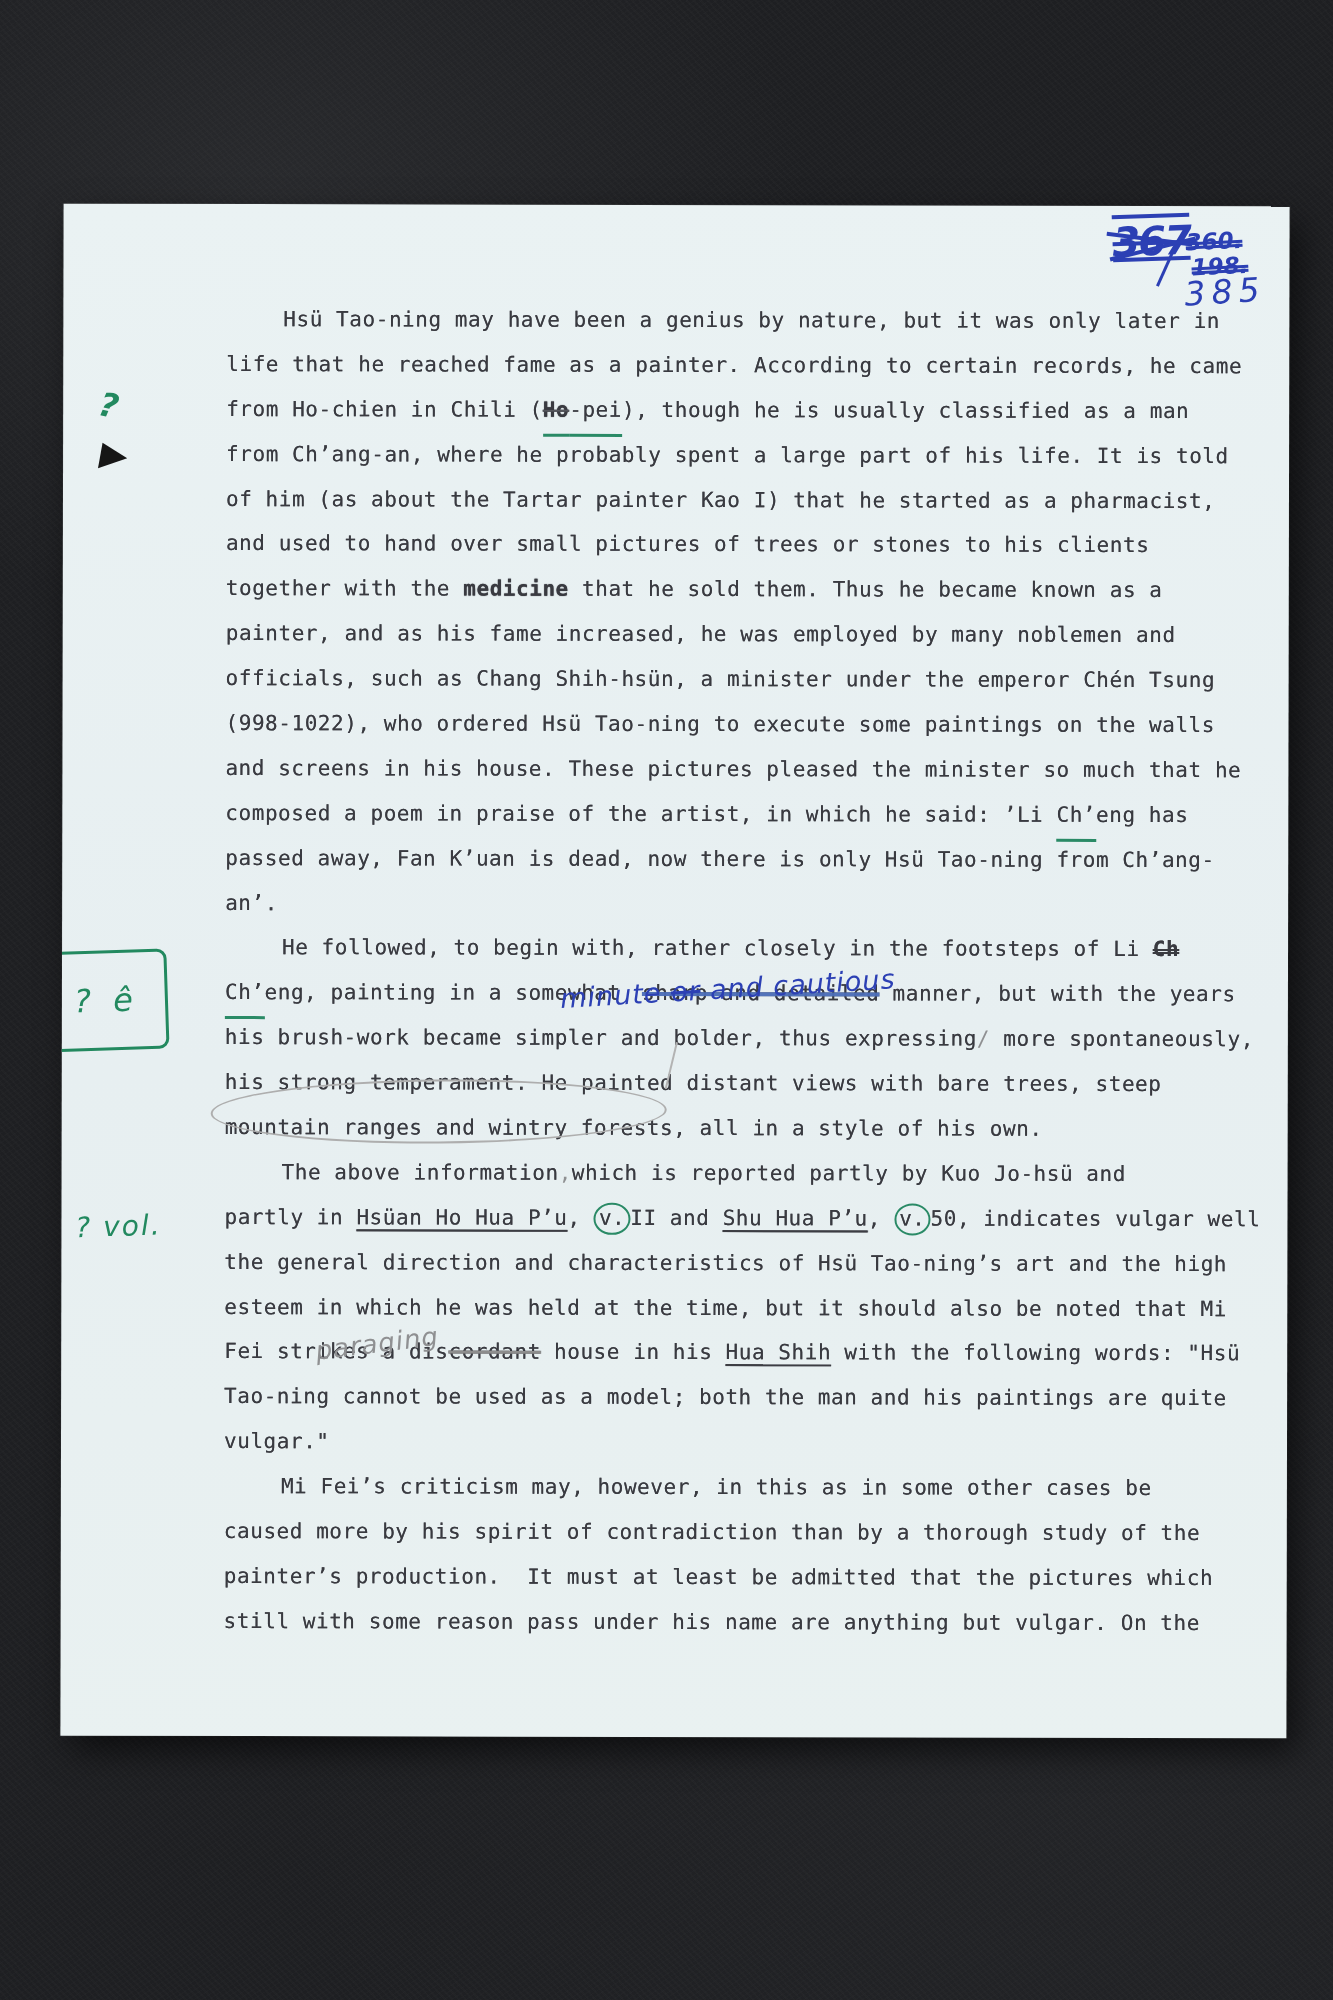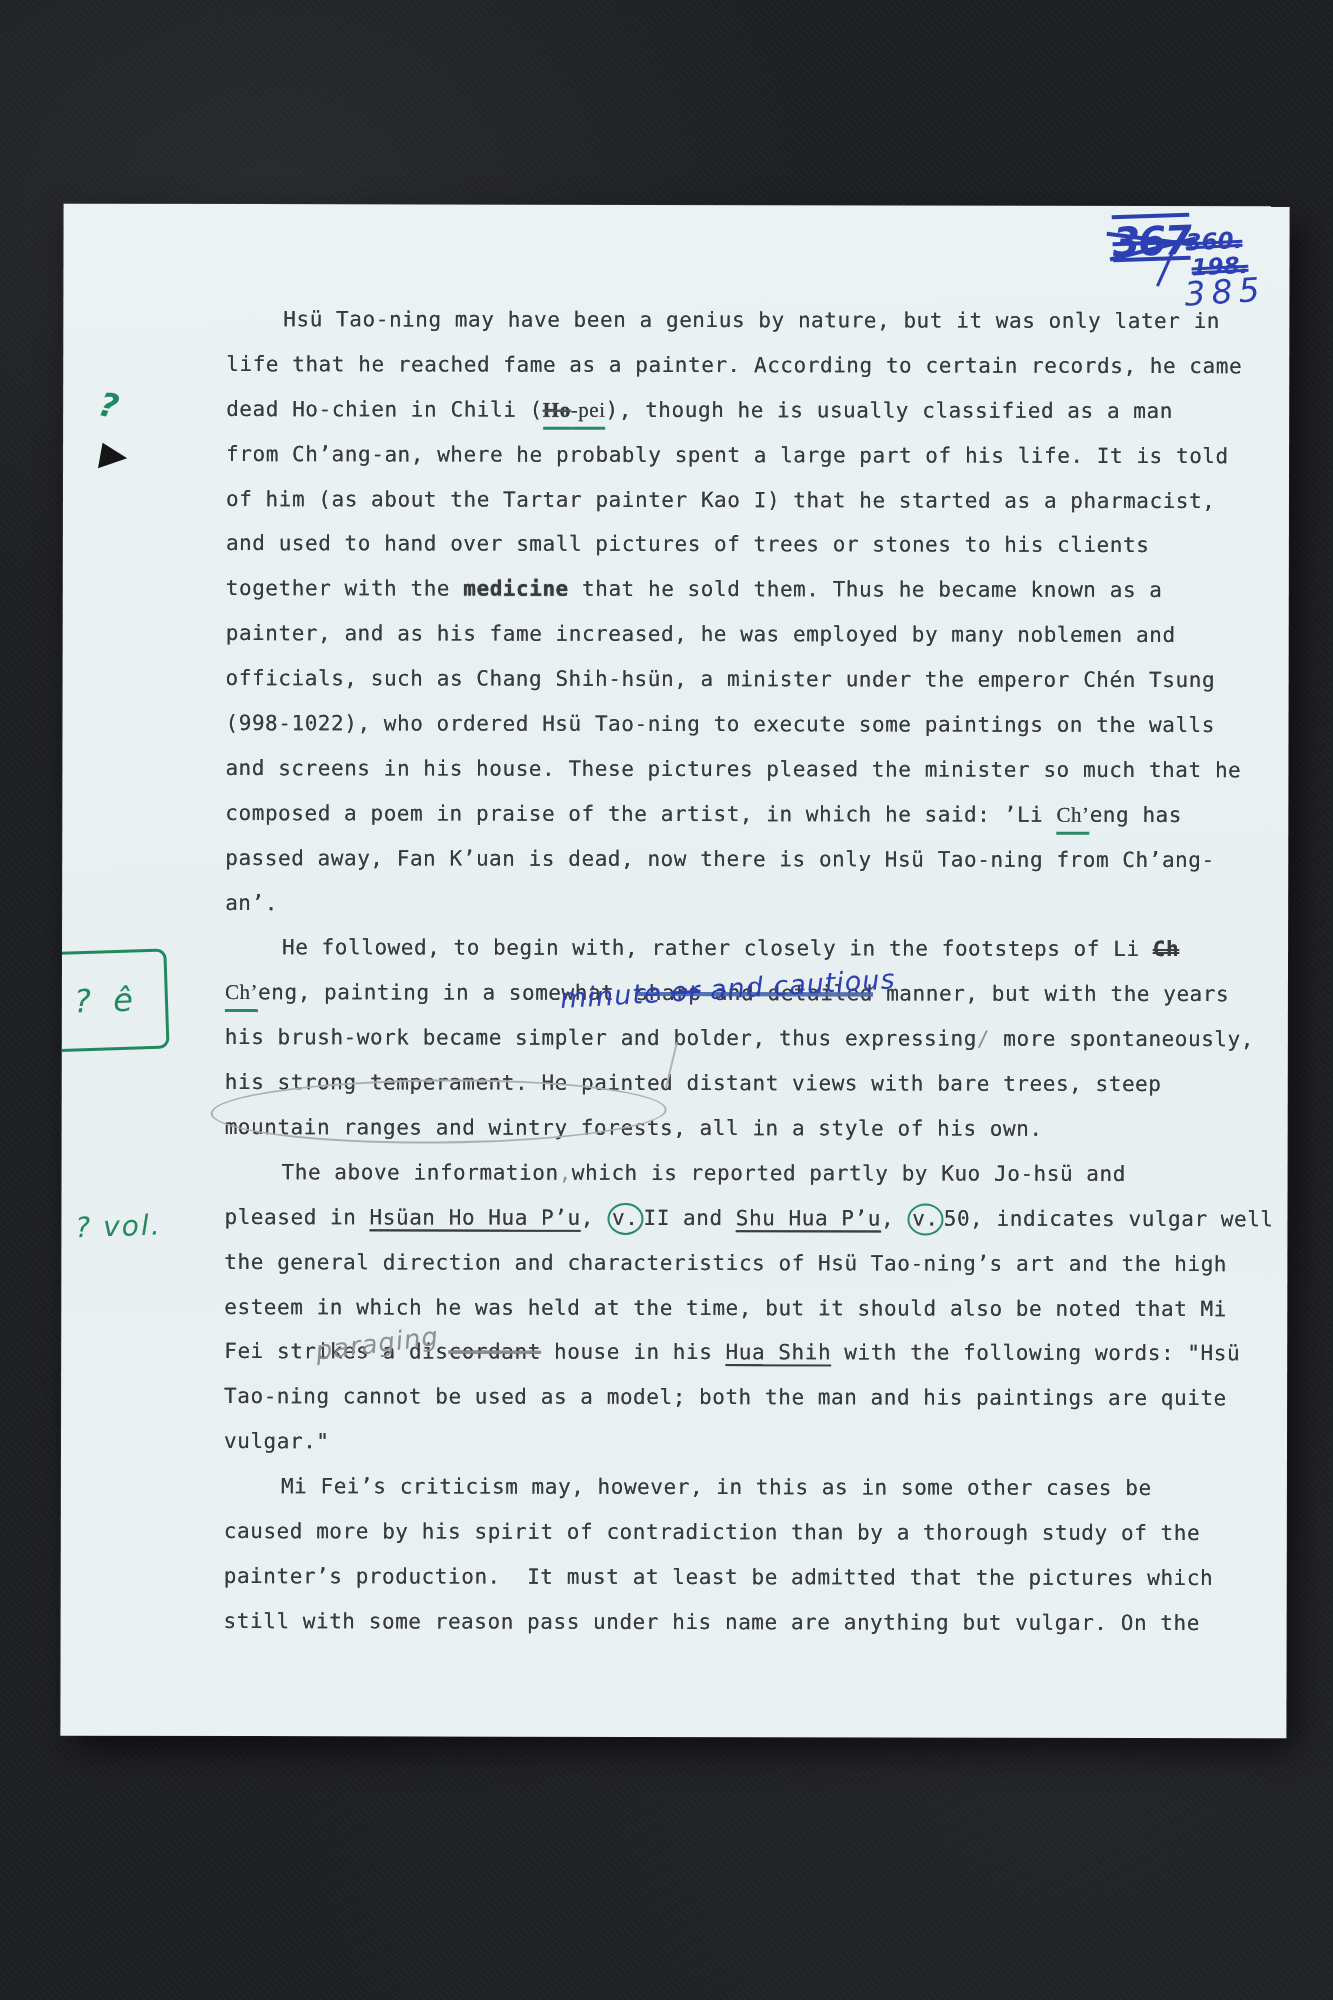--- a/index.html
+++ b/index.html
@@ -23,21 +23,21 @@
   
   .typed{position:absolute;left:163px;top:103px;width:1050px;}
   .tline{
     height:44.9px;white-space:pre;
     font-size:21px;letter-spacing:.55px;color:#393a40;
     text-shadow:0 0 .6px rgba(40,40,48,.7);
   }
   .tline.ind{text-indent:57px;}
   .bold{font-weight:bold;text-shadow:0 0 1px rgba(30,30,38,.9);}
   .u{text-decoration:underline;text-decoration-thickness:2px;text-underline-offset:5px;text-decoration-color:#3c3d43;}
-  .gu{border-bottom:3px solid #2a8a66;padding-bottom:5px;font-family:Liberation Serif, serif;}
+  .gu{border-bottom:3px solid #2a8a66;padding-bottom:12px;}
   .strikeB{text-decoration:line-through;text-decoration-thickness:4px;text-decoration-color:rgba(80,118,200,.85);margin-left:8px;}
   .strikeP{text-decoration:line-through;text-decoration-thickness:3px;text-decoration-color:#8d8d8d;margin-top:21px;}
   .strikeX{font-weight:bold;text-decoration:line-through double;text-decoration-color:#3a3b40;margin-top:32px;}
   .strikeD{text-decoration:line-through;text-decoration-thickness:2px;text-decoration-color:#55565c;}
   .cg{border:2.5px solid #2a8a66;border-radius:50%;padding:1px 3px 3px 3px;}
   .pencil{color:#8f9092;text-shadow:none;}
   
   .hand{position:absolute;font-family:"DejaVu Sans","Liberation Sans",sans-serif;font-style:italic;}
   .blue{color:#2c40b4;}
   .green{color:#22895f;}
@@ -91,39 +91,39 @@
   </div>
 
   <span class="hand green qmark">?</span>
   <span class="tri"></span>
   <span class="hand green qebox">? ê</span>
   <span class="hand green qvol">? vol.</span>
 
   <div class="typed">
       <div class="tline ind"><span>Hsü Tao-ning may have been a genius by nature, but it was only later in</span></div>
       <div class="tline"><span>life that he reached fame as a painter. According to certain records, he came</span></div>
-      <div class="tline"><span>dead Ho-chien in Chili (</span><span class="bold gu strikeD">Ho</span><span class="gu">-pei</span><span>), though he is usually classified as a man</span></div>
+      <div class="tline"><span>from Ho-chien in Chili (</span><span class="bold gu strikeD">Ho</span><span class="gu">-pei</span><span>), though he is usually classified as a man</span></div>
       <div class="tline"><span>from Ch’ang-an, where he probably spent a large part of his life. It is told</span></div>
       <div class="tline"><span>of him (as about the Tartar painter Kao I) that he started as a pharmacist,</span></div>
       <div class="tline"><span>and used to hand over small pictures of trees or stones to his clients</span></div>
       <div class="tline"><span>together with the </span><span class="bold">medicine</span><span> that he sold them. Thus he became known as a</span></div>
       <div class="tline"><span>painter, and as his fame increased, he was employed by many noblemen and</span></div>
       <div class="tline"><span>officials, such as Chang Shih-hsün, a minister under the emperor Chén Tsung</span></div>
       <div class="tline"><span>(998-1022), who ordered Hsü Tao-ning to execute some paintings on the walls</span></div>
       <div class="tline"><span>and screens in his house. These pictures pleased the minister so much that he</span></div>
       <div class="tline"><span>composed a poem in praise of the artist, in which he said: ’Li </span><span class="gu">Ch’</span><span>eng has</span></div>
       <div class="tline"><span>passed away, Fan K’uan is dead, now there is only Hsü Tao-ning from Ch’ang-</span></div>
       <div class="tline"><span>an’.</span></div>
       <div class="tline ind"><span>He followed, to begin with, rather closely in the footsteps of Li </span><span class="strikeX">Ch</span></div>
       <div class="tline"><span class="gu">Ch’</span><span>eng, painting in a somewhat </span><span class="strikeB">sharp and detailed</span><span> manner, but with the years</span></div>
       <div class="tline"><span>his brush-work became simpler and bolder, thus expressing</span><span class="pencil">/</span><span> more spontaneously,</span></div>
       <div class="tline"><span>his strong temperament. He painted distant views with bare trees, steep</span></div>
       <div class="tline"><span>mountain ranges and wintry forests, all in a style of his own.</span></div>
       <div class="tline ind"><span>The above information</span><span class="pencil">,</span><span>which is reported partly by Kuo Jo-hsü and</span></div>
-      <div class="tline"><span>pleased in </span><span class="u">Hsüan Ho Hua P’u</span><span>, </span><span class="cg">v.</span><span>II and </span><span class="u">Shu Hua P’u</span><span>, </span><span class="cg">v.</span><span>50, indicates vulgar well</span></div>
+      <div class="tline"><span>partly in </span><span class="u">Hsüan Ho Hua P’u</span><span>, </span><span class="cg">v.</span><span>II and </span><span class="u">Shu Hua P’u</span><span>, </span><span class="cg">v.</span><span>50, indicates vulgar well</span></div>
       <div class="tline"><span>the general direction and characteristics of Hsü Tao-ning’s art and the high</span></div>
       <div class="tline"><span>esteem in which he was held at the time, but it should also be noted that Mi</span></div>
       <div class="tline"><span>Fei strikes a dis</span><span class="strikeP">cordant</span><span> house in his </span><span class="u">Hua Shih</span><span> with the following words: "Hsü</span></div>
       <div class="tline"><span>Tao-ning cannot be used as a model; both the man and his paintings are quite</span></div>
       <div class="tline"><span>vulgar."</span></div>
       <div class="tline ind"><span>Mi Fei’s criticism may, however, in this as in some other cases be</span></div>
       <div class="tline"><span>caused more by his spirit of contradiction than by a thorough study of the</span></div>
       <div class="tline"><span>painter’s production.  It must at least be admitted that the pictures which</span></div>
       <div class="tline"><span>still with some reason pass under his name are anything but vulgar. On the</span></div>
     </div>

